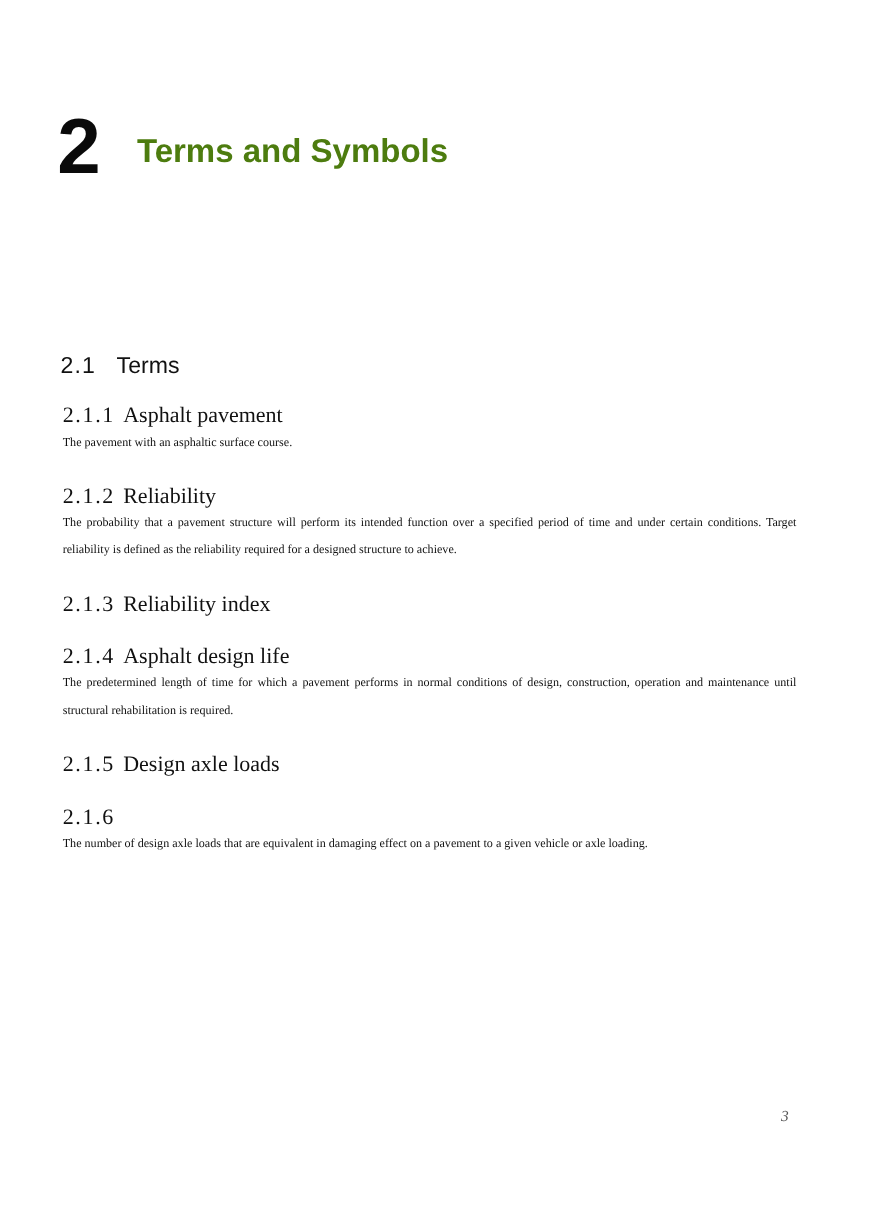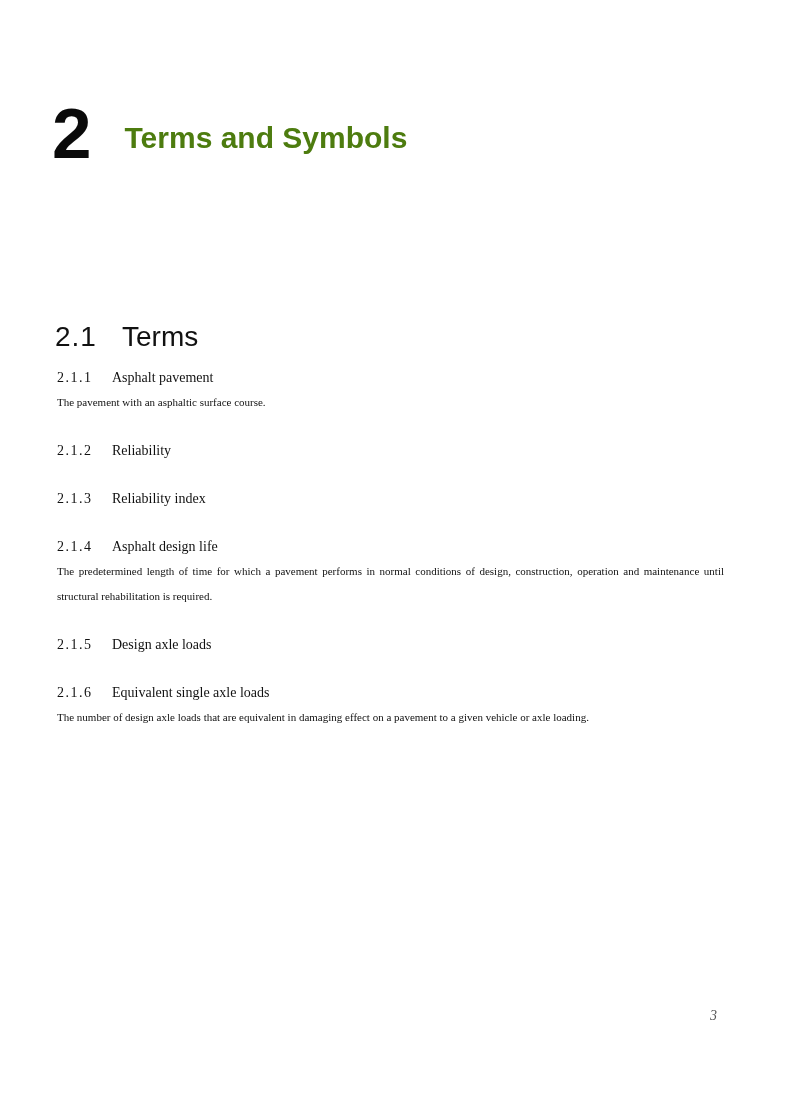--- a/index.html
+++ b/index.html
@@ -37,41 +37,40 @@
       margin-left: 34px;
       color: #4d7c0f;
       position: relative;
       top: -10px;
     }
     .section-heading {
       position: absolute;
       left: 55px;
       top: 321px;
       font-family: "Liberation Sans", "DejaVu Sans", sans-serif;
-      font-size: 28px;
+      font-size: 21px;
       display: flex;
       color: #111;
-      gap: 16px;
     }
     .section-heading .num {
       width: 51px;
       letter-spacing: 1px;
     }
     .terms {
       position: absolute;
       left: 57px;
       top: 366px;
       width: 667px;
     }
     .term {
       margin-bottom: 24px;
     }
     .term-head {
       display: flex;
-      font-size: 14px;
+      font-size: 20px;
       line-height: 24px;
       height: 24px;
     }
     .term-head .num {
       width: 55px;
       letter-spacing: 1.5px;
     }
     .term-def {
       font-size: 11px;
       line-height: 25px;
@@ -113,20 +112,21 @@
       <span>Asphalt pavement</span>
     </div>
     <p class="term-def">The pavement with an asphaltic surface course.</p>
   </div>
 
   <div class="term">
     <div class="term-head">
       <span class="num">2.1.2</span>
       <span>Reliability</span>
     </div>
+    <p class="term-def">The probability that a pavement structure will perform its intended function over a specified period of time and under certain conditions.  Target reliability is defined as the reliability required for a designed structure to achieve.</p>
   </div>
 
   <div class="term">
     <div class="term-head">
       <span class="num">2.1.3</span>
       <span>Reliability index</span>
     </div>
   </div>
 
   <div class="term">
@@ -140,20 +140,19 @@
   <div class="term">
     <div class="term-head">
       <span class="num">2.1.5</span>
       <span>Design axle loads</span>
     </div>
   </div>
 
   <div class="term">
     <div class="term-head">
       <span class="num">2.1.6</span>
-      <span>Equivalent single axle loads</span>
     </div>
     <p class="term-def">The number of design axle loads that are equivalent in damaging effect on a pavement to a given vehicle or axle loading.</p>
   </div>
 
 </div>
 
 <div class="page-number">3</div>
 
 </body></html>

